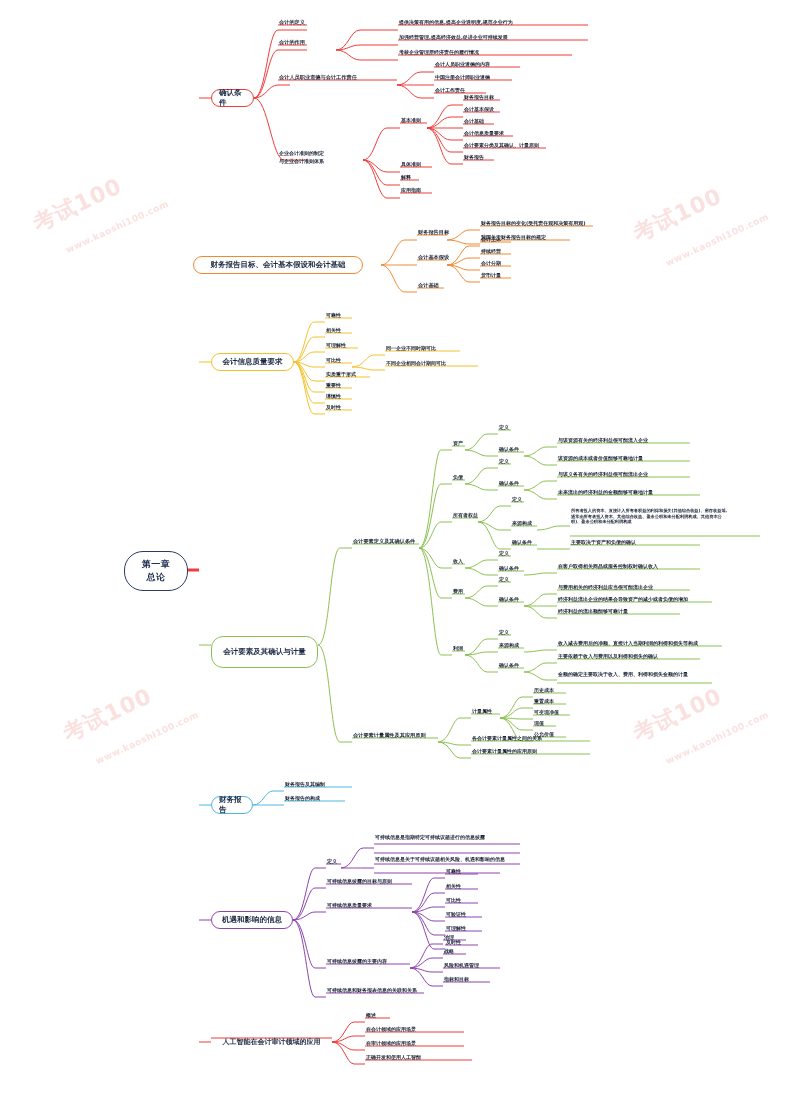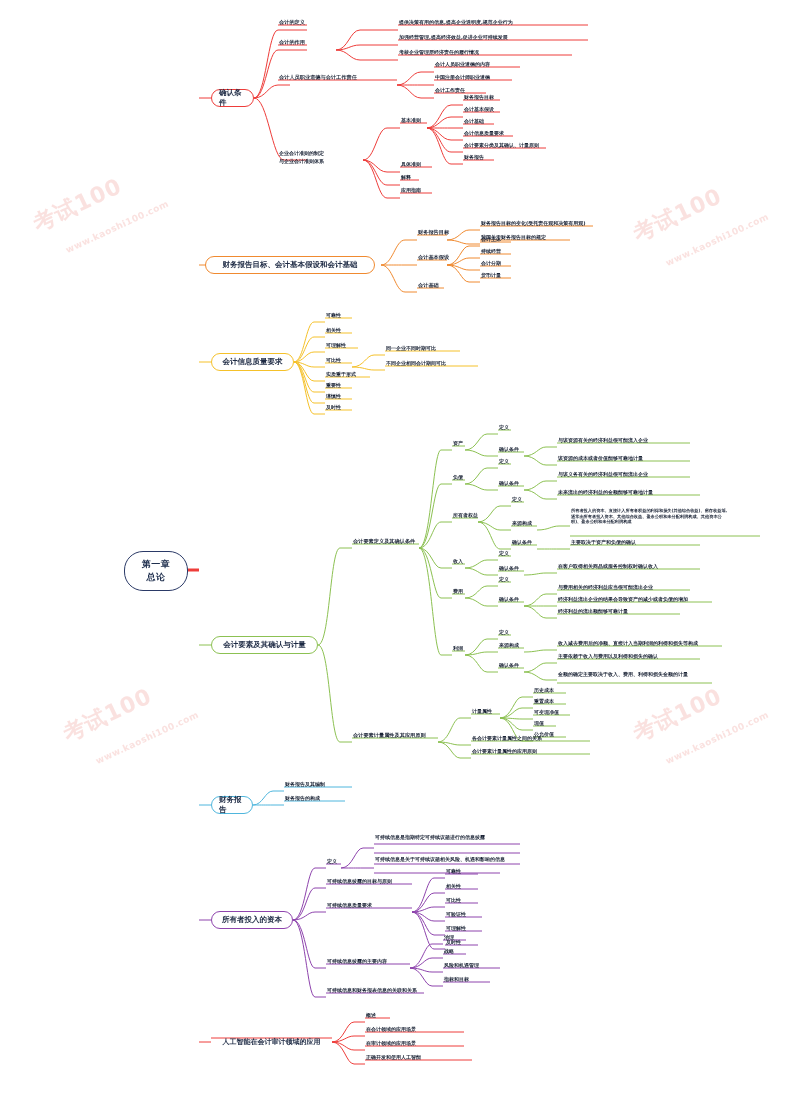--- a/index.html
+++ b/index.html
@@ -317,38 +317,38 @@
     <div>
       <span>第一章</span>
       <span class="r2">总论</span>
     </div>
   </div>
 
   <div class="l1" style="left:211px;top:89px;width:43px;height:18px;border-color:#ee3d3a;">
     <span>确认条件</span>
   </div>
 
-  <div class="l1" style="left:205px;top:256px;width:170px;height:18px;border-color:#f08a30;">
+  <div class="l1" style="left:193px;top:256px;width:170px;height:18px;border-color:#f08a30;">
     <span>财务报告目标、会计基本假设和会计基础</span>
   </div>
 
   <div class="l1" style="left:211px;top:353px;width:83px;height:18px;border-color:#f5c12a;">
     <span>会计信息质量要求</span>
   </div>
 
-  <div class="l1" style="left:211px;top:636px;width:107px;height:18px;border-color:#8cc152;">
+  <div class="l1" style="left:211px;top:636px;width:107px;height:32px;border-color:#8cc152;">
     <span>会计要素及其确认与计量</span>
   </div>
 
   <div class="l1" style="left:211px;top:796px;width:42px;height:18px;border-color:#4fb6dd;">
     <span>财务报告</span>
   </div>
 
   <div class="l1" style="left:211px;top:911px;width:82px;height:18px;border-color:#8e44ad;">
-    <span>所有者投入的资本</span>
+    <span>机遇和影响的信息</span>
   </div>
 
   <div class="l1" style="left:211px;top:1033px;width:121px;height:18px;border:none;background:transparent;font-size:7px;">
     <span>人工智能在会计审计领域的应用</span>
   </div>
 
   <div class="t3" style="left:279px;top:19px;">会计的定义</div>
   <div class="t3" style="left:279px;top:39px;">会计的作用</div>
   <div class="t3" style="left:279px;top:74px;">会计人员职业道德与会计工作责任</div>
   <div class="t4" style="left:279px;top:150px;">企业会计准则的制定

